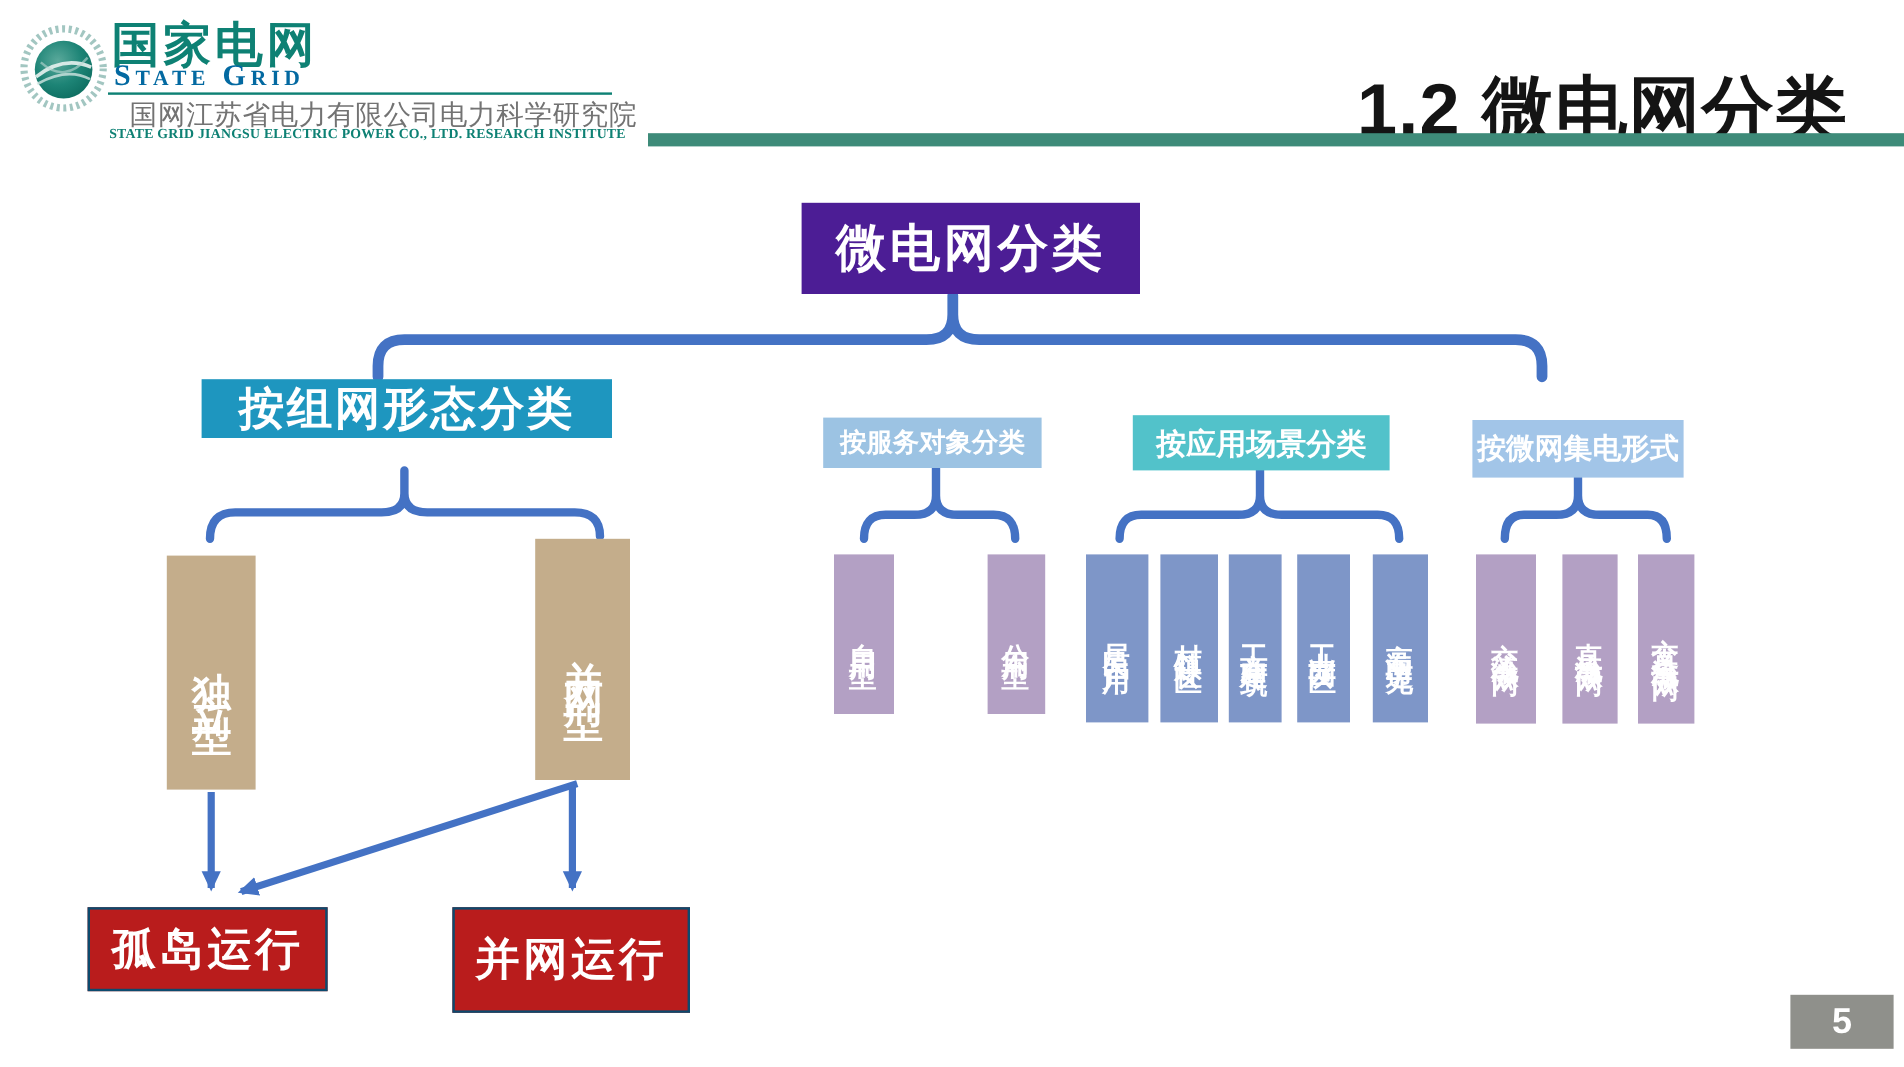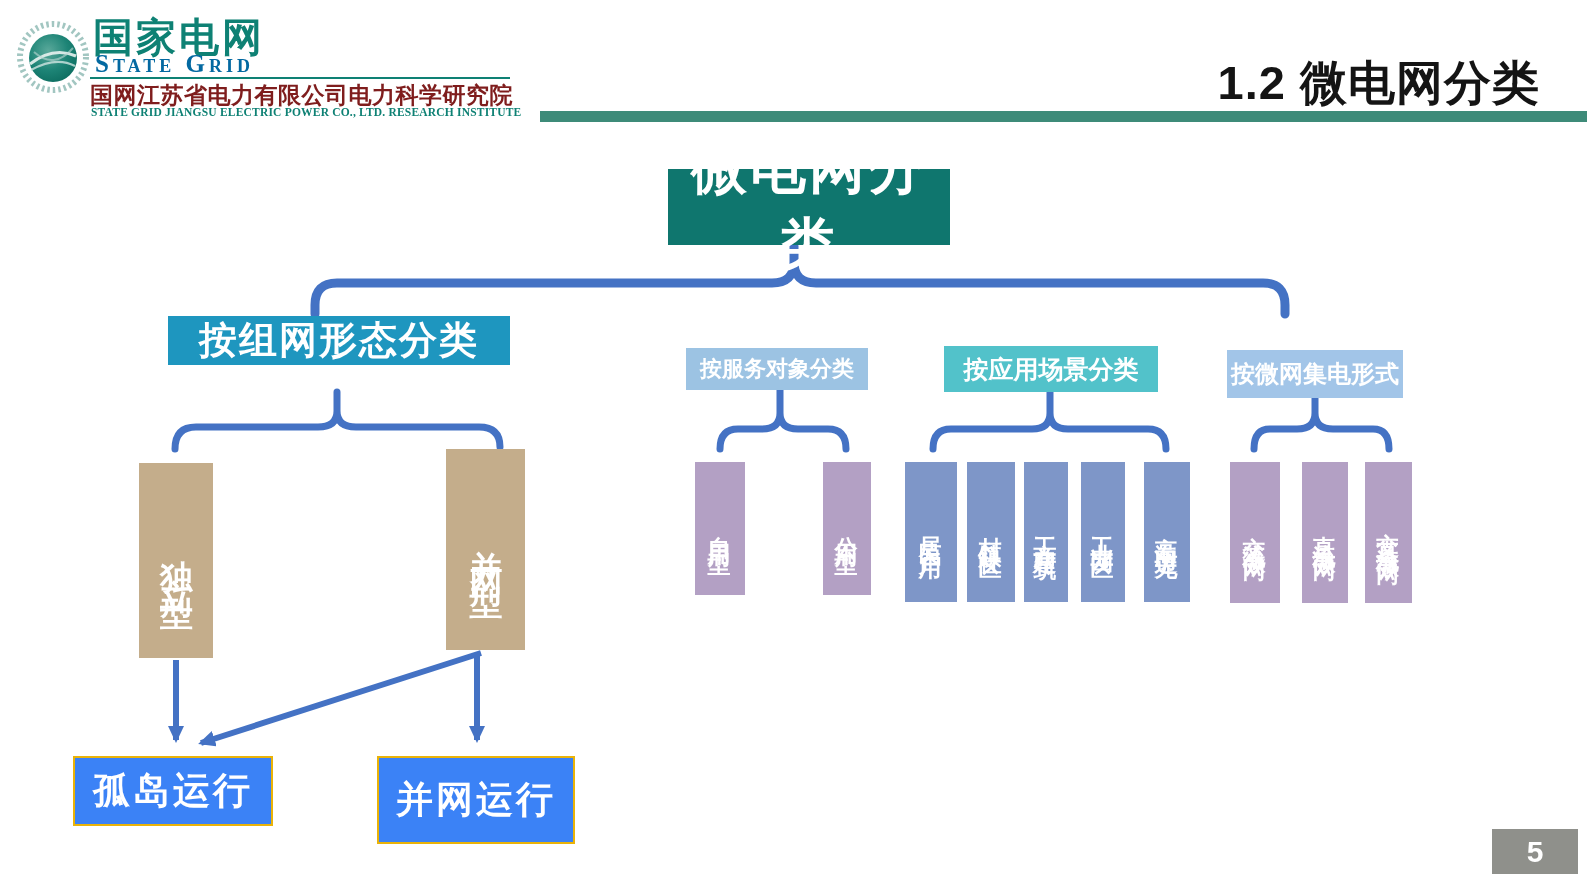--- a/index.html
+++ b/index.html
@@ -15,42 +15,42 @@
     left:93px; top:10px; font-size:40px; font-weight:bold;
     color:#0e8174; letter-spacing:3px;
   }
   .org-en {
     left:95px; top:50px; font-size:25px; font-weight:bold;
     color:#0369a1; font-variant:small-caps; letter-spacing:4px;
     font-family:"Liberation Serif","DejaVu Serif",serif;
   }
   .logo-divider { left:90px; top:77px; width:420px; height:2px; background:#0e8174; }
   .dept-cn {
-    left:90px; top:80px; font-size:23px; font-weight:bold;
-    color:#7f1d1d; letter-spacing:0.5px; white-space:nowrap;
+    left:108px; top:80px; font-size:23px; font-weight:normal;
+    color:#737373; letter-spacing:0.5px; white-space:nowrap;
   }
   .dept-en {
     left:91px; top:106px; font-size:11.5px; font-weight:bold;
     color:#0e8174; letter-spacing:0.2px; white-space:nowrap;
     font-family:"Liberation Serif","DejaVu Serif",serif;
   }
   .slide-title {
-    right:47px; top:52px; font-size:47px; font-weight:bold;
+    right:47px; top:52px; font-size:60px; font-weight:bold;
     color:#141414; letter-spacing:1px; white-space:nowrap;
   }
   .title-bar { left:540px; top:111px; width:1047px; height:11px; background:#3e8b79; }
 
   
   .node {
     display:flex; align-items:center; justify-content:center;
     color:#ffffff; font-weight:bold; text-align:center;
   }
   .root-node {
     left:668px; top:169px; width:282px; height:76px;
-    background:#0f766e; font-size:56px; letter-spacing:3px;
+    background:#4c1d95; font-size:42px; letter-spacing:3px;
   }
   .hdr1 { left:168px;  top:316px; width:342px; height:49px; background:#1e96bf; font-size:38px; letter-spacing:2px; }
   .hdr2 { left:686px;  top:348px; width:182px; height:42px; background:#9cc3e3; font-size:22px; }
   .hdr3 { left:944px;  top:346px; width:214px; height:46px; background:#52c2ca; font-size:25px; }
   .hdr4 { left:1227px; top:350px; width:176px; height:48px; background:#a2c5e8; font-size:24px; }
 
   .vnode span {
     writing-mode:vertical-rl; text-orientation:upright;
   }
   .tan  { background:#c4ad8b; font-size:33px; }
@@ -67,21 +67,21 @@
   .v-jumin   { left:905px;  top:462px; width:52px; height:140px; }
   .v-cunzhen { left:967px;  top:462px; width:48px; height:140px; }
   .v-gongshang{ left:1024px;top:462px; width:44px; height:140px; }
   .v-gongye  { left:1081px; top:462px; width:44px; height:140px; }
   .v-gaohai  { left:1144px; top:462px; width:46px; height:140px; }
   .v-jiaoliu { left:1230px; top:462px; width:50px; height:141px; }
   .v-zhiliu  { left:1302px; top:462px; width:46px; height:141px; }
   .v-jiaozhi { left:1365px; top:462px; width:47px; height:141px; }
 
   .green-node {
-    background:#3b82f6; border:2px solid #eab308;
+    background:#b91c1c; border:2px solid #0c4a6e;
     font-size:37px; letter-spacing:3px;
   }
   .g-gudao    { left:73px;  top:756px; width:200px; height:70px; }
   .g-bingwang { left:377px; top:756px; width:198px; height:88px; }
 
   .page-badge {
     left:1492px; top:829px; width:86px; height:45px;
     background:#8f908b; color:#ffffff; font-size:30px; font-weight:bold;
     display:flex; align-items:center; justify-content:center;
   }

